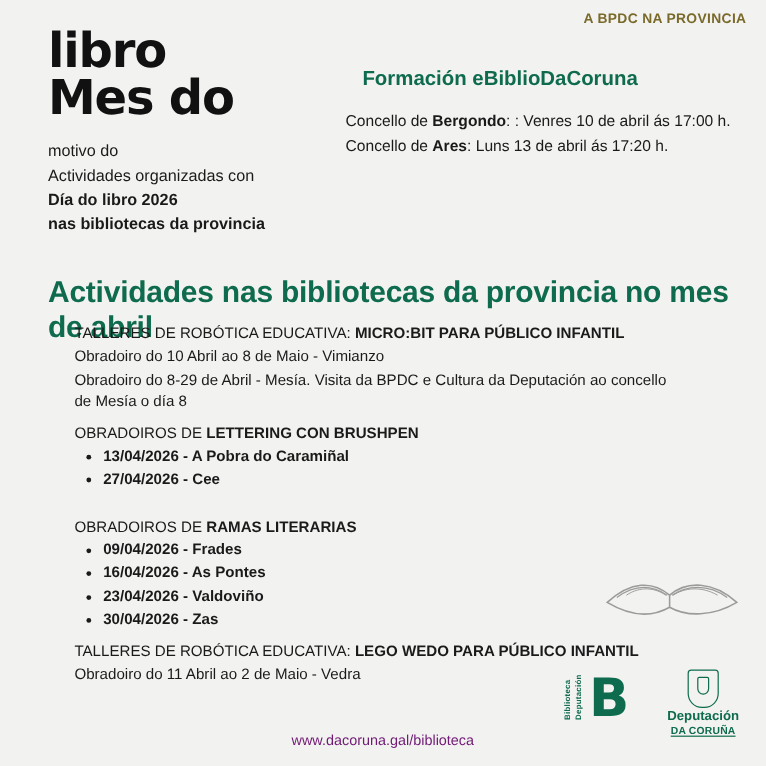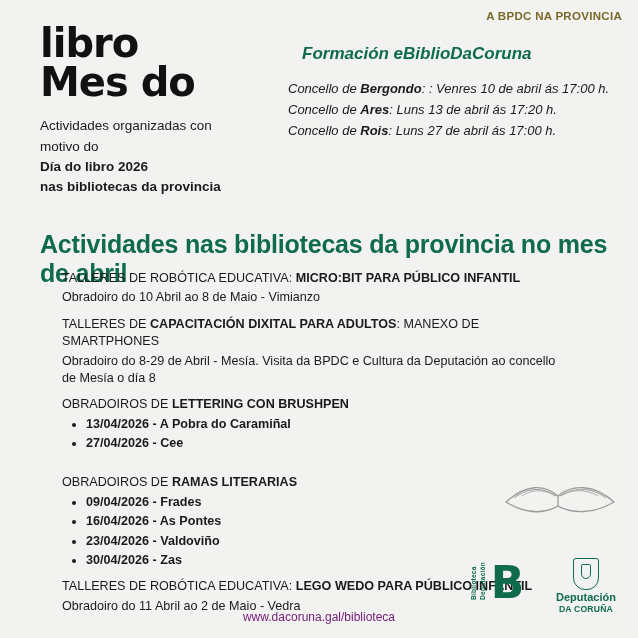--- a/index.html
+++ b/index.html
@@ -44,24 +44,23 @@
   .subtitle {
     font-size: 13.5px;
     line-height: 1.5;
     color: #1a1a1a;
   }
   .subtitle .b { font-weight: bold; }
 
   
   .formacion {
     position: absolute;
-    top: 44px;
+    top: 56px;
     left: 288px;
     width: 340px;
-    font-style: italic;
   }
   .formacion h2 {
     margin: 0 0 14px 0;
     font-size: 17px;
     font-weight: bold;
     color: #0e6b4e;
     text-align: left;
     padding-left: 14px;
   }
   .formacion .line {
@@ -159,21 +158,21 @@
   .logo-dep .crest:before {
     content: "";
     position: absolute;
     left: 50%; top: 5px;
     transform: translateX(-50%);
     width: 8px; height: 13px;
     border: 1.4px solid #0e6b4e;
     border-radius: 2px 2px 6px 6px;
   }
   .logo-dep .l1 { font-size: 11px; font-weight: bold; line-height: 1.05; }
-  .logo-dep .l2 { font-size: 8.6px; font-weight: bold; letter-spacing: .2px; }
+  .logo-dep .l2 { font-size: 8.6px; font-weight: bold; letter-spacing: .2px; text-decoration: underline; }
 
   .footer-url {
     position: absolute;
     left: 0; right: 0;
     bottom: 14px;
     text-align: center;
     font-size: 12px;
     color: #701a75;
   }
 </style>
@@ -181,52 +180,46 @@
 <body>
 
 <div class="top-tag">A BPDC NA PROVINCIA</div>
 
 <div class="header">
   <div class="title">
     <div>libro</div>
     <div>Mes do</div>
   </div>
   <div class="subtitle">
+    <div>motivo do</div>
     <div>Actividades organizadas con</div>
-    <div>motivo do</div>
     <div class="b">Día do libro 2026</div>
     <div class="b">nas bibliotecas da provincia</div>
   </div>
 </div>
 
 <div class="formacion">
   <h2>Formación eBiblioDaCoruna</h2>
   <div class="line">
     <span>Concello de </span><b>Bergondo</b><span>: : Venres 10 de abril ás 17:00 h.</span>
   </div>
   <div class="line">
     <span>Concello de </span><b>Ares</b><span>: Luns 13 de abril ás 17:20 h.</span>
   </div>
-  <div class="line">
-    <span>Concello de </span><b>Rois</b><span>: Luns 27 de abril ás 17:00 h.</span>
-  </div>
 </div>
 
 <div class="section-title">Actividades nas bibliotecas da provincia no mes de abril</div>
 
 <div class="activities">
 
   <div class="act-line">
     <span>TALLERES DE ROBÓTICA EDUCATIVA: </span><b>MICRO:BIT PARA PÚBLICO INFANTIL</b>
   </div>
   <div class="act-line">Obradoiro do 10 Abril ao 8 de Maio - Vimianzo</div>
 
-  <div class="act-line gap">
-    <span>TALLERES DE </span><b>CAPACITACIÓN DIXITAL PARA ADULTOS</b><span>: MANEXO DE SMARTPHONES</span>
-  </div>
   <div class="act-line">Obradoiro do 8-29 de Abril - Mesía. Visita da BPDC e Cultura da Deputación ao concello de Mesía o día 8</div>
 
   <div class="act-line gap">
     <span>OBRADOIROS DE </span><b>LETTERING CON BRUSHPEN</b>
   </div>
   <ul class="dates">
     <li>13/04/2026 - A Pobra do Caramiñal</li>
     <li>27/04/2026 - Cee</li>
   </ul>
 

